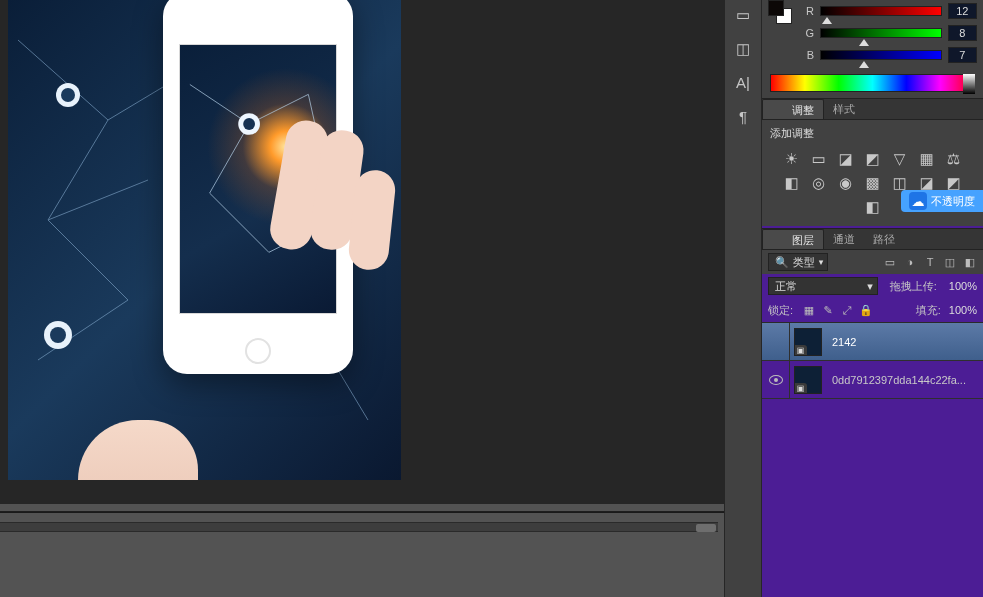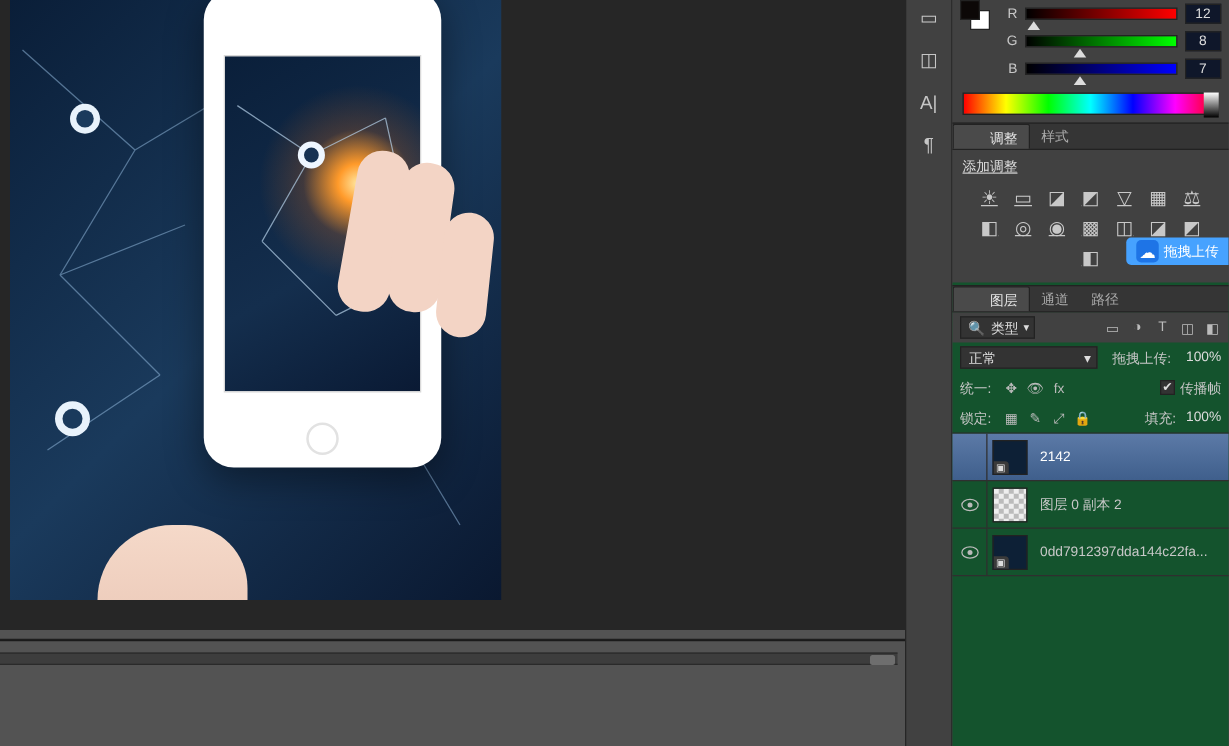--- a/index.html
+++ b/index.html
@@ -46,31 +46,31 @@
 .swatch-group { position:absolute; left:6px; top:0; width:26px; height:26px; }
 .swatch-group .bg { position:absolute; left:8px; top:8px; width:16px; height:16px; background:#fff; border:1px solid #222;}
 .swatch-group .fg { position:absolute; left:0; top:0; width:16px; height:16px; background:#0c0807; border:1px solid #222;}
 
 
 .tab-bar { display:flex; height:22px; align-items:flex-end; background:#353535; border-top:1px solid #222; border-bottom:1px solid #222; margin-top:2px;}
 .tab { padding:3px 9px; height:20px; color:#aaa; font-size:11px; }
 .tab.active { background:#4a4a4a; color:#e5e5e5; border:1px solid #222; border-bottom:none; border-top-left-radius:2px; border-top-right-radius:2px;padding-left:29px; }
 
 
-.adjust-body { padding:6px 8px;text-decoration:underline; }
+.adjust-body { padding:6px 8px; }
 .adjust-title { color:#ddd; margin-bottom:6px; }
 .adjust-icons { display:flex; flex-wrap:wrap; gap:8px 7px; justify-content:center; padding:4px 4px; }
 .adj-ic { width:20px; height:16px; color:#c8c8c8; font-size:15px; text-align:center; line-height:16px; }
 
 
 .drag-upload { position:absolute; right:0; top:190px; height:22px; background:#46a2ff; color:#fff; padding:0 8px; display:flex; align-items:center; gap:4px; font-size:11px; border-top-left-radius:4px; border-bottom-left-radius:4px; }
 .drag-upload .cloud { width:18px; height:18px; background:#1e74e6; border-radius:4px; display:flex; align-items:center; justify-content:center; font-size:13px;}
 
 
-.layer-panel { position:absolute; left:762px; top:226px; width:221px; bottom:0; background:#14532d; }
+.layer-panel { position:absolute; left:762px; top:226px; width:221px; bottom:0; background:#4c1d95; }
 .layer-toolbar { display:flex; align-items:center; height:24px; padding:0 6px; gap:6px; background:#414141; }
 .kind-select { display:flex; align-items:center; gap:4px; background:#333; border:1px solid #222; height:18px; padding:0 4px 0 6px; color:#ddd; }
 .kind-select .caret { font-size:9px; }
 .filter-icons { display:flex; gap:6px; margin-left:auto; color:#bcbcbc; }
 .filter-icons span { width:14px; text-align:center; }
 .blend-row { display:flex; align-items:center; height:24px; padding:0 6px; gap:12px; }
 .blend-select { flex:1; display:flex; align-items:center; justify-content:space-between; background:#333; border:1px solid #222; height:18px; padding:0 4px 0 6px; color:#ddd; }
 .opacity-label { color:#c6c6c6; }
 .opacity-val { color:#ddd; }
 .unify-row, .lock-row { display:flex; align-items:center; height:24px; padding:0 6px; gap:8px; color:#c6c6c6; }
@@ -209,21 +209,21 @@
       <span class="adj-ic">◫</span>
       <span class="adj-ic">◪</span>
       <span class="adj-ic">◩</span>
       <span class="adj-ic">◧</span>
     </div>
   </div>
 </div>
 
 <div class="drag-upload">
   <span class="cloud">☁</span>
-  <span>拖拽上传</span>
+  <span>不透明度</span>
 </div>
 
 <div class="layer-panel">
   <div class="tab-bar">
     <div class="tab active">图层</div>
     <div class="tab">通道</div>
     <div class="tab">路径</div>
   </div>
 
   <div class="layer-toolbar">
@@ -243,32 +243,20 @@
 
   <div class="blend-row">
     <div class="blend-select">
       <span>正常</span>
       <span>▾</span>
     </div>
     <span class="opacity-label">拖拽上传:</span>
     <span class="opacity-val">100%</span>
   </div>
 
-  <div class="unify-row">
-    <span>统一:</span>
-    <span class="unify-icons">
-      <span>✥</span>
-      <span>👁</span>
-      <span>fx</span>
-    </span>
-    <span class="propagate">
-      <span class="chk">✔</span>
-      <span>传播帧</span>
-    </span>
-  </div>
 
   <div class="lock-row">
     <span>锁定:</span>
     <span class="lock-icons">
       <span>▦</span>
       <span>✎</span>
       <span>⤢</span>
       <span>🔒</span>
     </span>
     <span style="margin-left:auto">填充:</span>
@@ -285,29 +273,20 @@
             <div class="smart-badge">▣</div>
           </div>
         </div>
       <div class="name-col">2142</div>
     </div>
     <div class="layer-row">
       <div class="vis-col">
           <div class="eye"></div>
         </div>
       <div class="thumb-col">
-          <div class="thumb trans"></div>
-        </div>
-      <div class="name-col">图层 0 副本 2</div>
-    </div>
-    <div class="layer-row">
-      <div class="vis-col">
-          <div class="eye"></div>
-        </div>
-      <div class="thumb-col">
           <div class="thumb">
             <div class="smart-badge">▣</div>
           </div>
         </div>
       <div class="name-col">0dd7912397dda144c22fa...</div>
     </div>
   </div>
 </div>
 
 </body></html>

